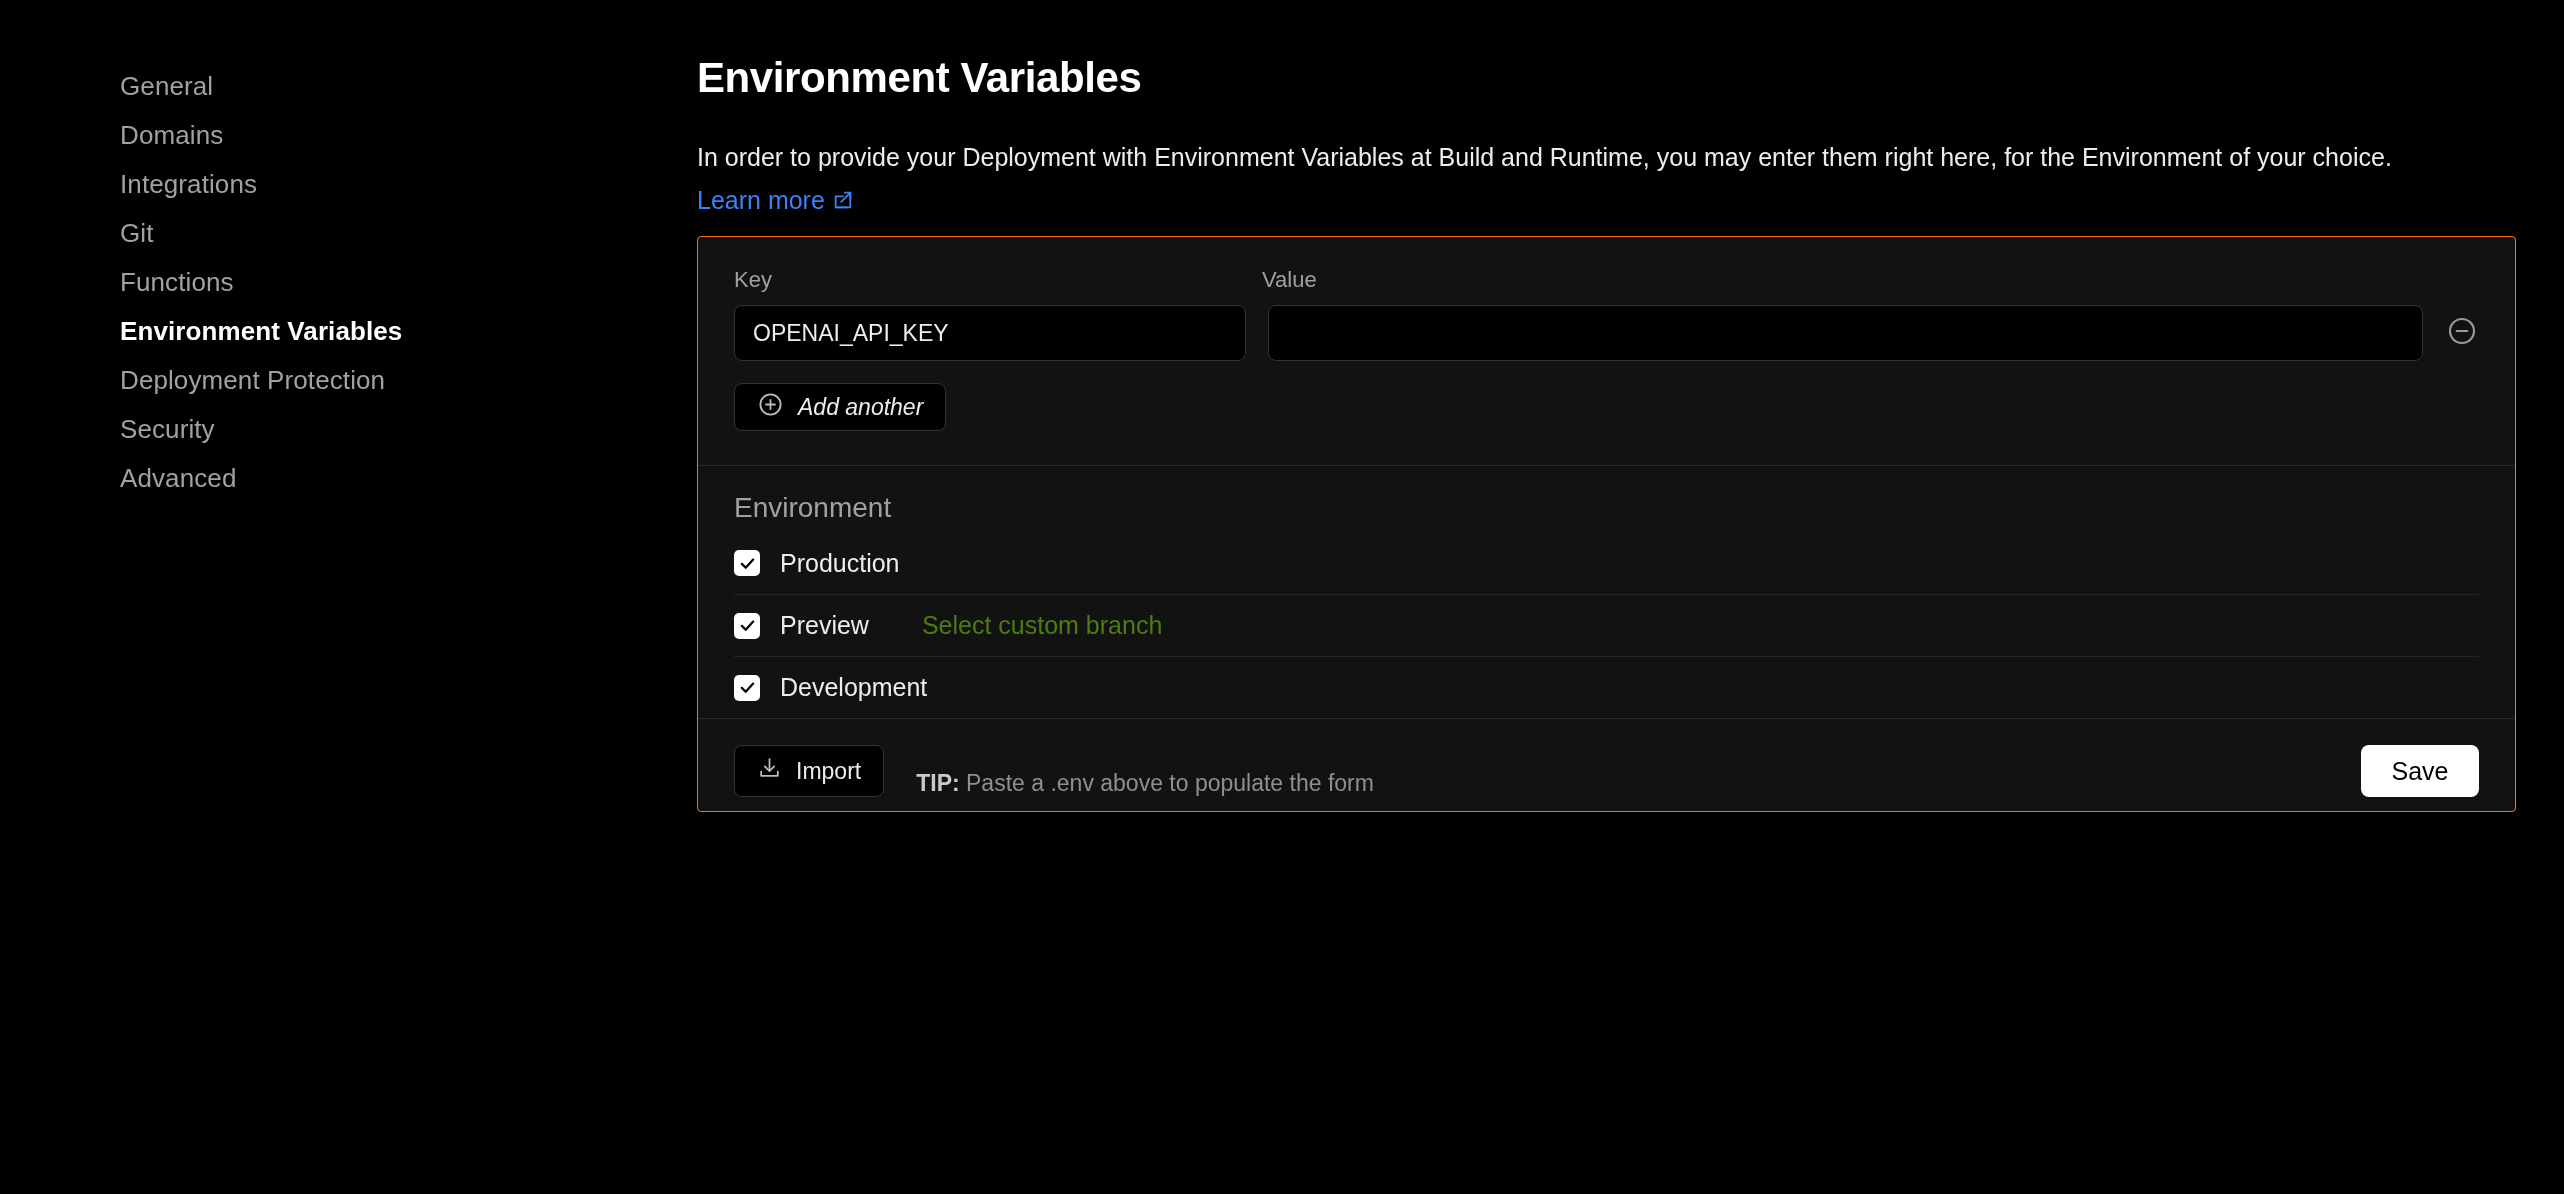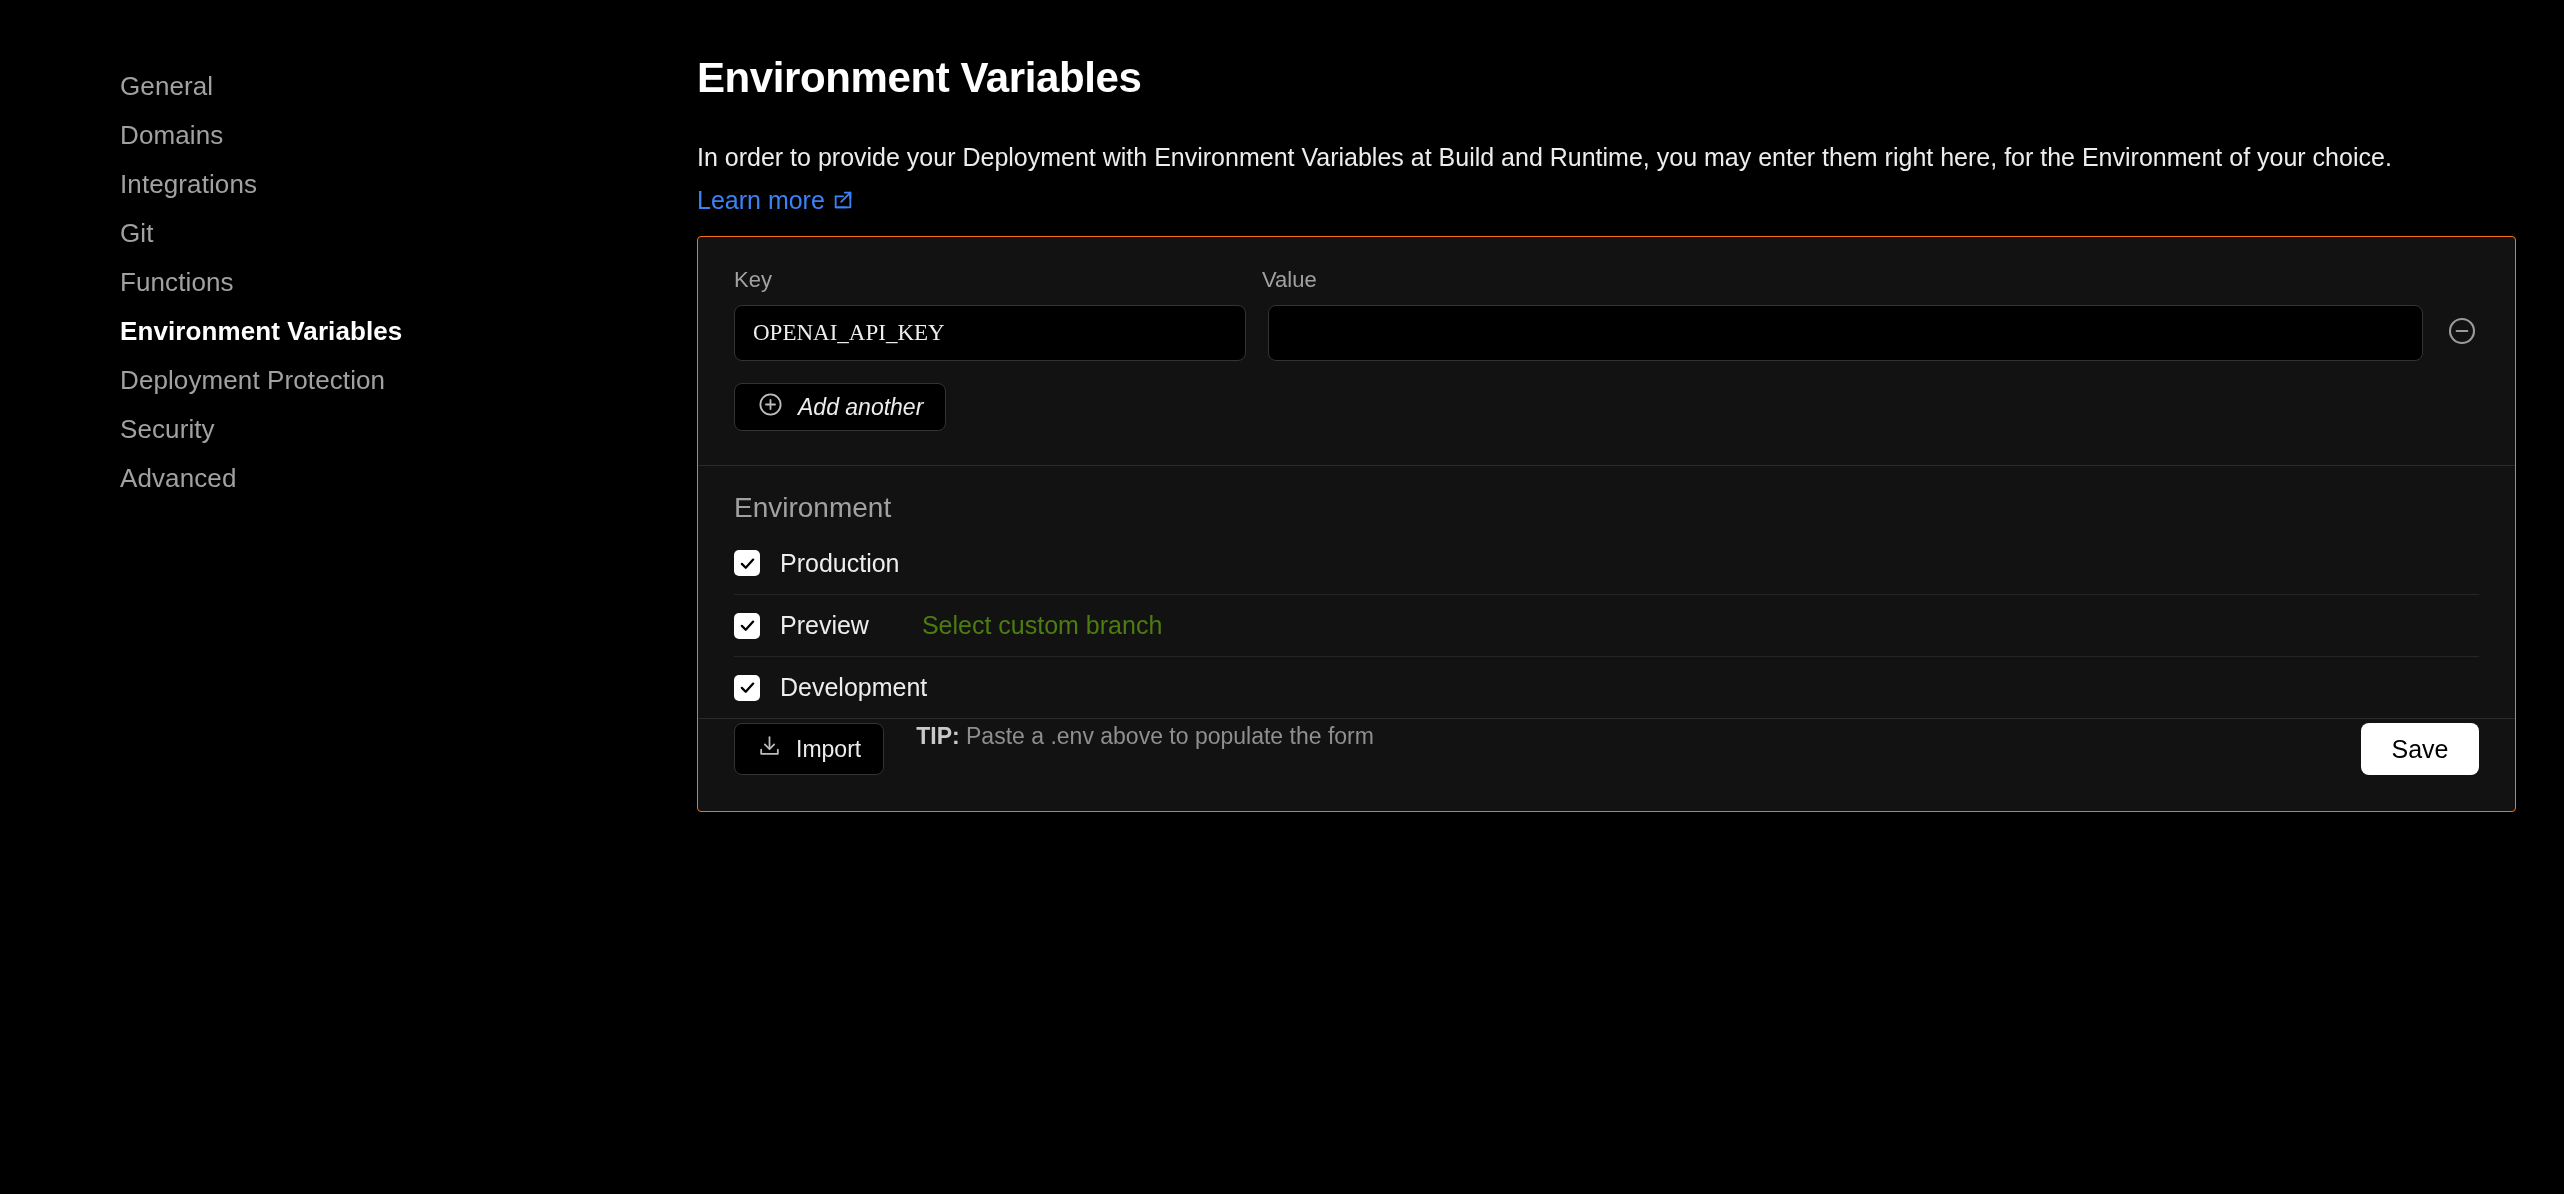--- a/index.html
+++ b/index.html
@@ -118,21 +118,21 @@
     gap: 22px;
   }
   .field {
     height: 56px;
     background: #000000;
     border: 1px solid #333333;
     border-radius: 8px;
     display: flex;
     align-items: center;
     padding: 0 18px;
-    font-family: Liberation Serif, serif;
+    font-family: Liberation Sans, sans-serif;
     font-size: 23px;
     color: #ededed;
     cursor: text;
   }
   .field.key-field { width: 512px; }
   .field.value-field { width: 512px; flex: 1; }
 
   .remove-btn {
     width: 34px;
     height: 34px;
@@ -200,22 +200,22 @@
     color: #4d7c0f;
     cursor: pointer;
     margin-left: 33px;
     text-decoration: none;
   }
 
   .card-footer {
     border-top: 1px solid #2b2b2b;
     height: 93px;
     display: flex;
-    align-items: flex-start;
-    padding: 4px 36px;
+    align-items: flex-end;
+    padding: 14px 36px;
   }
   .import-btn {
     display: inline-flex;
     align-items: center;
     gap: 14px;
     height: 52px;
     padding: 0 22px;
     background: #000000;
     border: 1px solid #333333;
     border-radius: 8px;

